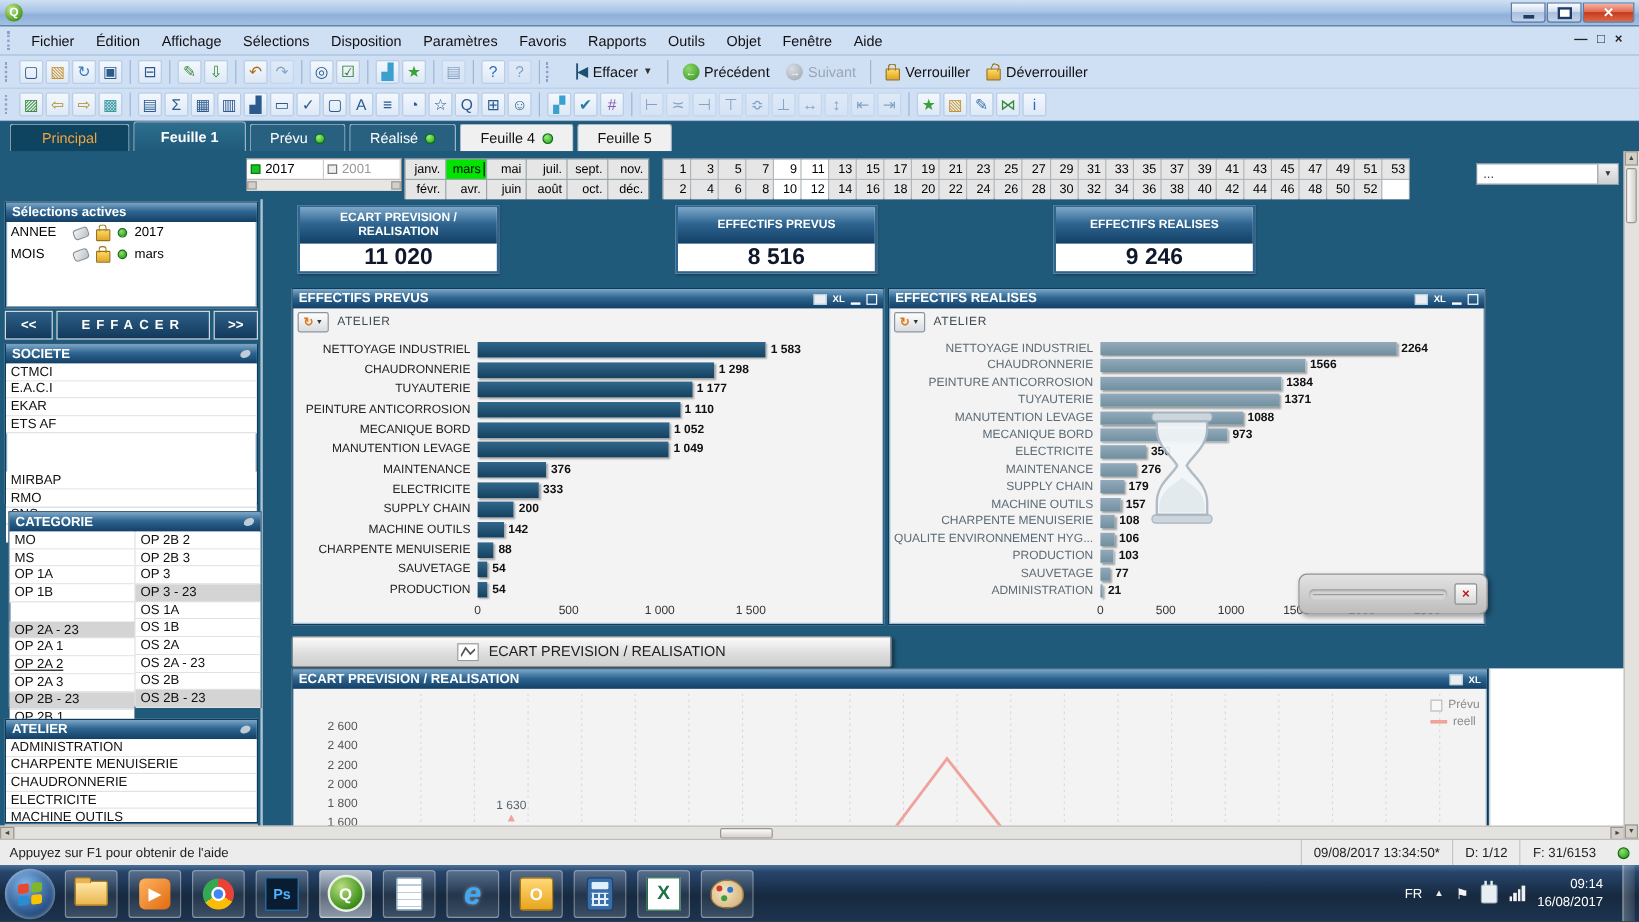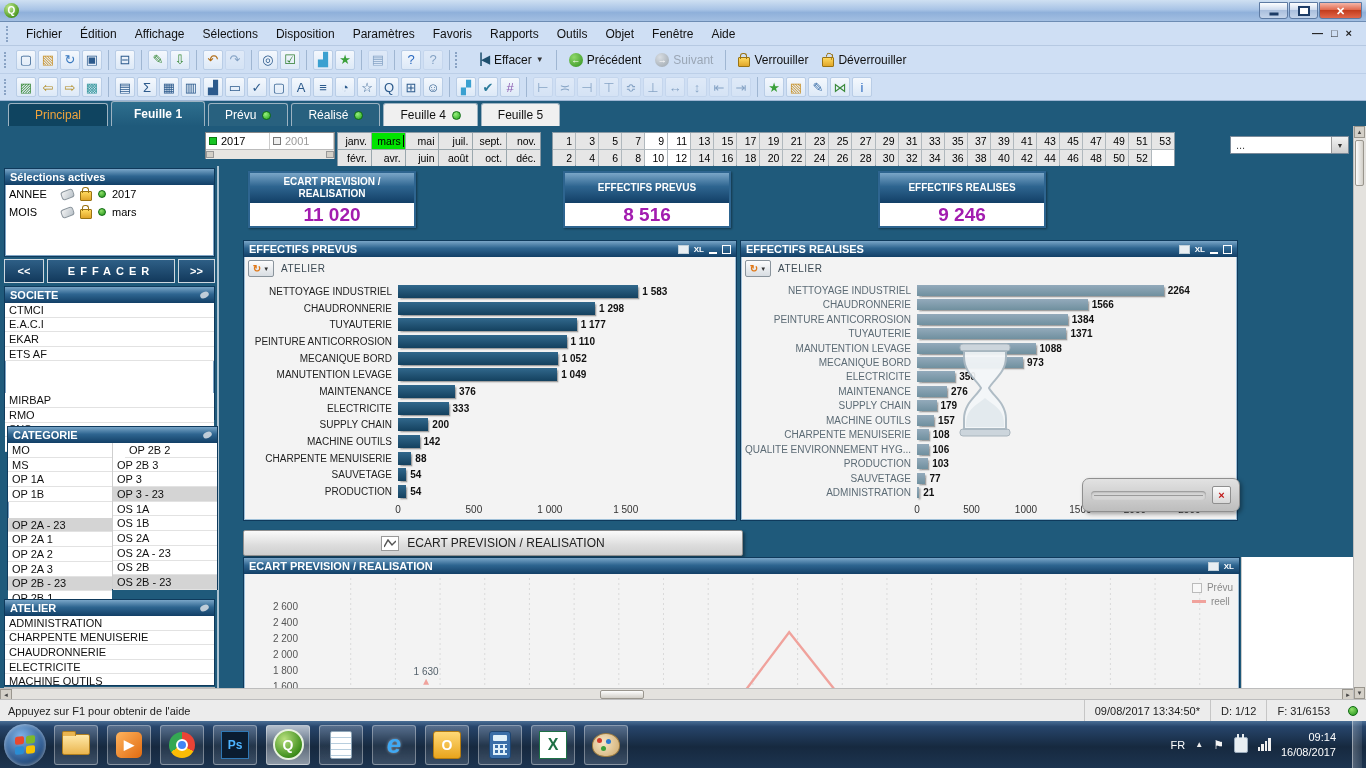--- a/index.html
+++ b/index.html
@@ -116,21 +116,21 @@
   .cat-col{flex:1;}
   .cat-col:first-child{border-right:1px solid #cfcfcf;}
 
   
   .kpi{width:168px;height:57px;border:2px solid #2e6590;background:#fff;box-sizing:border-box;
     box-shadow:1px 1px 2px rgba(0,0,0,.4);}
   .kpi .khdr{height:30px;background:linear-gradient(180deg,#7aa6c8 0%,#2e6590 45%,#123f66 100%);
     color:#fff;font-weight:bold;font-size:10px;display:flex;align-items:center;justify-content:center;
     text-align:center;line-height:1.25;padding:0 6px;box-sizing:border-box;}
   .kpi .kval{height:23px;display:flex;align-items:center;justify-content:center;
-    font-size:19px;font-weight:bold;color:#a21caf;}
+    font-size:19px;font-weight:bold;color:#0f172a;}
 
   
   .chart-panel{background:#f3f3f3;border:1px solid #0f3a5c;box-shadow:inset 0 0 0 1px #9fc0d8;box-sizing:border-box;}
   .cap{height:16px;background:linear-gradient(180deg,#7aa6c8 0%,#2e6590 45%,#123f66 100%);
     color:#fff;font-weight:bold;font-size:11px;display:flex;align-items:center;padding:0 5px;box-sizing:border-box;}
   .cap-icons{margin-left:auto;display:flex;align-items:center;gap:5px;}
   .cap-print{width:9px;height:7px;background:#e8eef2;border:1px solid #c0d0da;position:relative;}
   .cap-xl{font-size:8px;font-weight:bold;color:#fff;}
   .cap-min{width:8px;height:7px;border-bottom:2px solid #fff;}
   .cap-max{width:7px;height:7px;border:1px solid #fff;}
@@ -546,27 +546,27 @@
         <span class="hdr-ico"></span>
       </div>
       <div class="cat-cols">
         <div class="cat-col">
             <div class="lrow" style="height: 13.7px;">MO</div>
             <div class="lrow" style="height: 13.7px;">MS</div>
             <div class="lrow" style="height: 13.7px;">OP 1A</div>
             <div class="lrow" style="height: 13.7px;">OP 1B</div>
             <div class="lrow excluded" style="height: 13.7px; margin-top: 16px;">OP 2A - 23</div>
             <div class="lrow" style="height: 13.7px;">OP 2A 1</div>
-            <div class="lrow" style="height: 13.7px;">OP 2A 2</div>
+            <div class="lrow" style="height: 13.7px; text-decoration: underline;">OP 2A 2</div>
             <div class="lrow" style="height: 13.7px;">OP 2A 3</div>
             <div class="lrow excluded" style="height: 13.7px;">OP 2B - 23</div>
             <div class="lrow" style="height: 13.7px;">OP 2B 1</div>
           </div>
         <div class="cat-col">
-            <div class="lrow" style="height: 13.7px; margin-left: 12px;">OP 2B 2</div>
+            <div class="lrow" style="height: 13.7px;">OP 2B 2</div>
             <div class="lrow" style="height: 13.7px;">OP 2B 3</div>
             <div class="lrow" style="height: 13.7px;">OP 3</div>
             <div class="lrow excluded" style="height: 13.7px;">OP 3 - 23</div>
             <div class="lrow" style="height: 13.7px;">OS 1A</div>
             <div class="lrow" style="height: 13.7px;">OS 1B</div>
             <div class="lrow" style="height: 13.7px;">OS 2A</div>
             <div class="lrow" style="height: 13.7px;">OS 2A - 23</div>
             <div class="lrow" style="height: 13.7px;">OS 2B</div>
             <div class="lrow excluded" style="height: 13.7px;">OS 2B - 23</div>
           </div>

